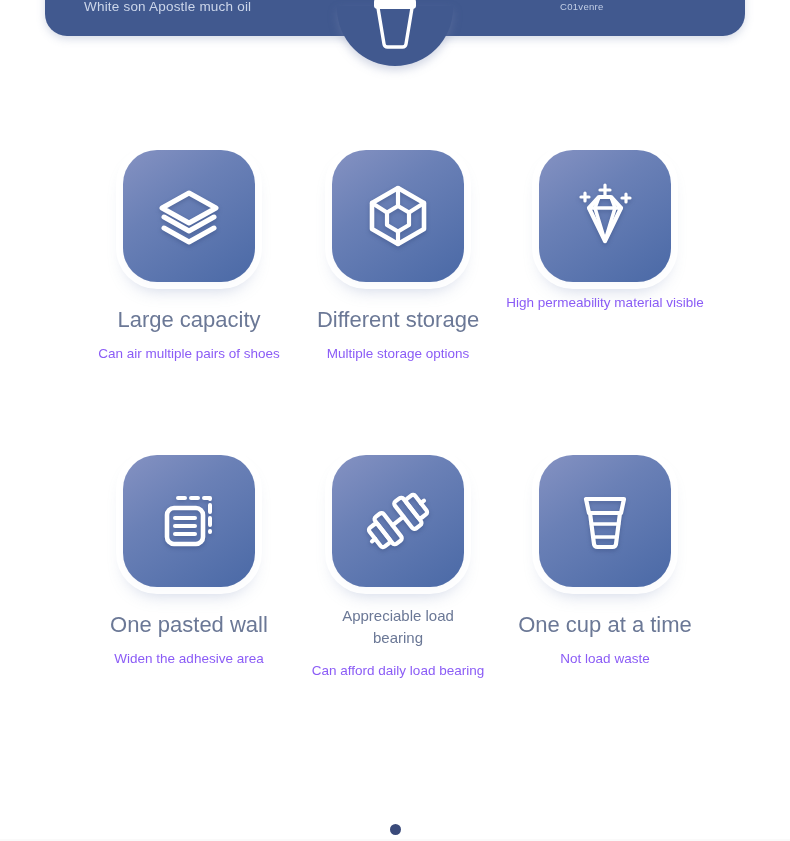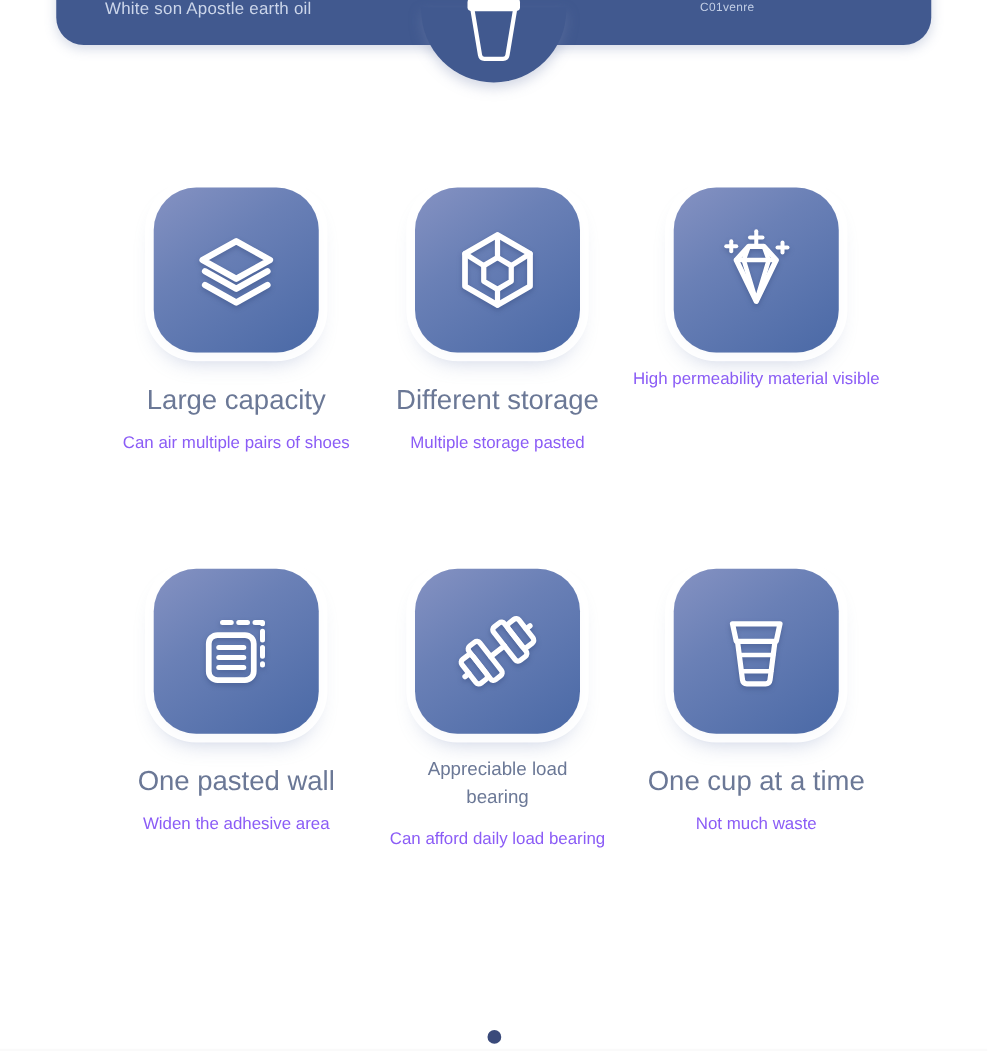--- a/index.html
+++ b/index.html
@@ -166,21 +166,21 @@
   <div class="banner"></div>
   <div class="banner-notch"></div>
 
   <div class="banner-cup">
     <svg viewBox="0 0 62 58" fill="none" xmlns="http://www.w3.org/2000/svg">
       <path d="M14 16 L20 52 Q20.5 55 23.5 55 L38.5 55 Q41.5 55 42 52 L48 16" stroke="#ffffff" stroke-width="3.4" stroke-linejoin="round" stroke-linecap="round" fill="none"></path>
       <path d="M10 10 Q10 6 14.5 6 L47.5 6 Q52 6 52 10 L52 14 Q52 17 47.5 17 L14.5 17 Q10 17 10 14 Z" fill="#ffffff"></path>
     </svg>
   </div>
 
-  <div class="banner-title">White son Apostle earth oil</div>
+  <div class="banner-title">White son Apostle much oil</div>
   <div class="banner-code">C01venre</div>
 </div>
 
 <div class="grid">
 
   <div class="row r1">
 
     <div class="cell c0">
       <div class="tile">
         <svg viewBox="0 0 74 74" fill="none" xmlns="http://www.w3.org/2000/svg">
@@ -198,21 +198,21 @@
         <svg viewBox="0 0 74 74" fill="none" xmlns="http://www.w3.org/2000/svg">
           <path d="M37 9 L63 24 L63 50 L37 65 L11 50 L11 24 Z" stroke="#fff" stroke-width="4.6" stroke-linejoin="round" fill="none"></path>
           <path d="M37 27 L48 33.5 L48 46 L37 52.5 L26 46 L26 33.5 Z" stroke="#fff" stroke-width="4.2" stroke-linejoin="round" fill="none"></path>
           <path d="M11 24 L26 33.5" stroke="#fff" stroke-width="4.2" stroke-linecap="round"></path>
           <path d="M63 24 L48 33.5" stroke="#fff" stroke-width="4.2" stroke-linecap="round"></path>
           <path d="M37 65 L37 52.5" stroke="#fff" stroke-width="4.2" stroke-linecap="round"></path>
           <path d="M37 9 L37 27" stroke="#fff" stroke-width="4.2" stroke-linecap="round"></path>
         </svg>
       </div>
       <div class="title">Different storage</div>
-      <div class="desc">Multiple storage pasted</div>
+      <div class="desc">Multiple storage options</div>
     </div>
 
     <div class="cell c2">
       <div class="tile">
         <svg viewBox="0 0 74 74" fill="none" xmlns="http://www.w3.org/2000/svg">
           <path d="M21 29 L31 18 L43 18 L53 29 L37 62 Z" stroke="#fff" stroke-width="4.2" stroke-linejoin="round" fill="none"></path>
           <path d="M21 29 L53 29" stroke="#fff" stroke-width="3.6" stroke-linecap="round"></path>
           <path d="M31 18 L27 29 L37 62 L47 29 L43 18" stroke="#fff" stroke-width="3.6" stroke-linejoin="round" fill="none"></path>
           <g stroke="#fff" stroke-width="3.2" stroke-linecap="round">
             <path d="M37 6 L37 16"></path>
@@ -268,20 +268,20 @@
     <div class="cell c2">
       <div class="tile">
         <svg viewBox="0 0 74 74" fill="none" xmlns="http://www.w3.org/2000/svg">
           <path d="M18 15 L56 15 L53 29 L21 29 Z" stroke="#fff" stroke-width="4.2" stroke-linejoin="round" fill="none"></path>
           <path d="M22 29 L26 60 Q26.4 63 29.5 63 L44.5 63 Q47.6 63 48 60 L52 29" stroke="#fff" stroke-width="4.2" stroke-linejoin="round" fill="none"></path>
           <path d="M23.4 40 L50.6 40" stroke="#fff" stroke-width="3.6" stroke-linecap="round"></path>
           <path d="M25.1 53 L48.9 53" stroke="#fff" stroke-width="3.6" stroke-linecap="round"></path>
         </svg>
       </div>
       <div class="title">One cup at a time</div>
-      <div class="desc">Not much waste</div>
+      <div class="desc">Not load waste</div>
     </div>
 
   </div>
 </div>
 
 <div class="page-dot"></div>
 <div class="bottom-edge"></div>
 
 </body></html>

